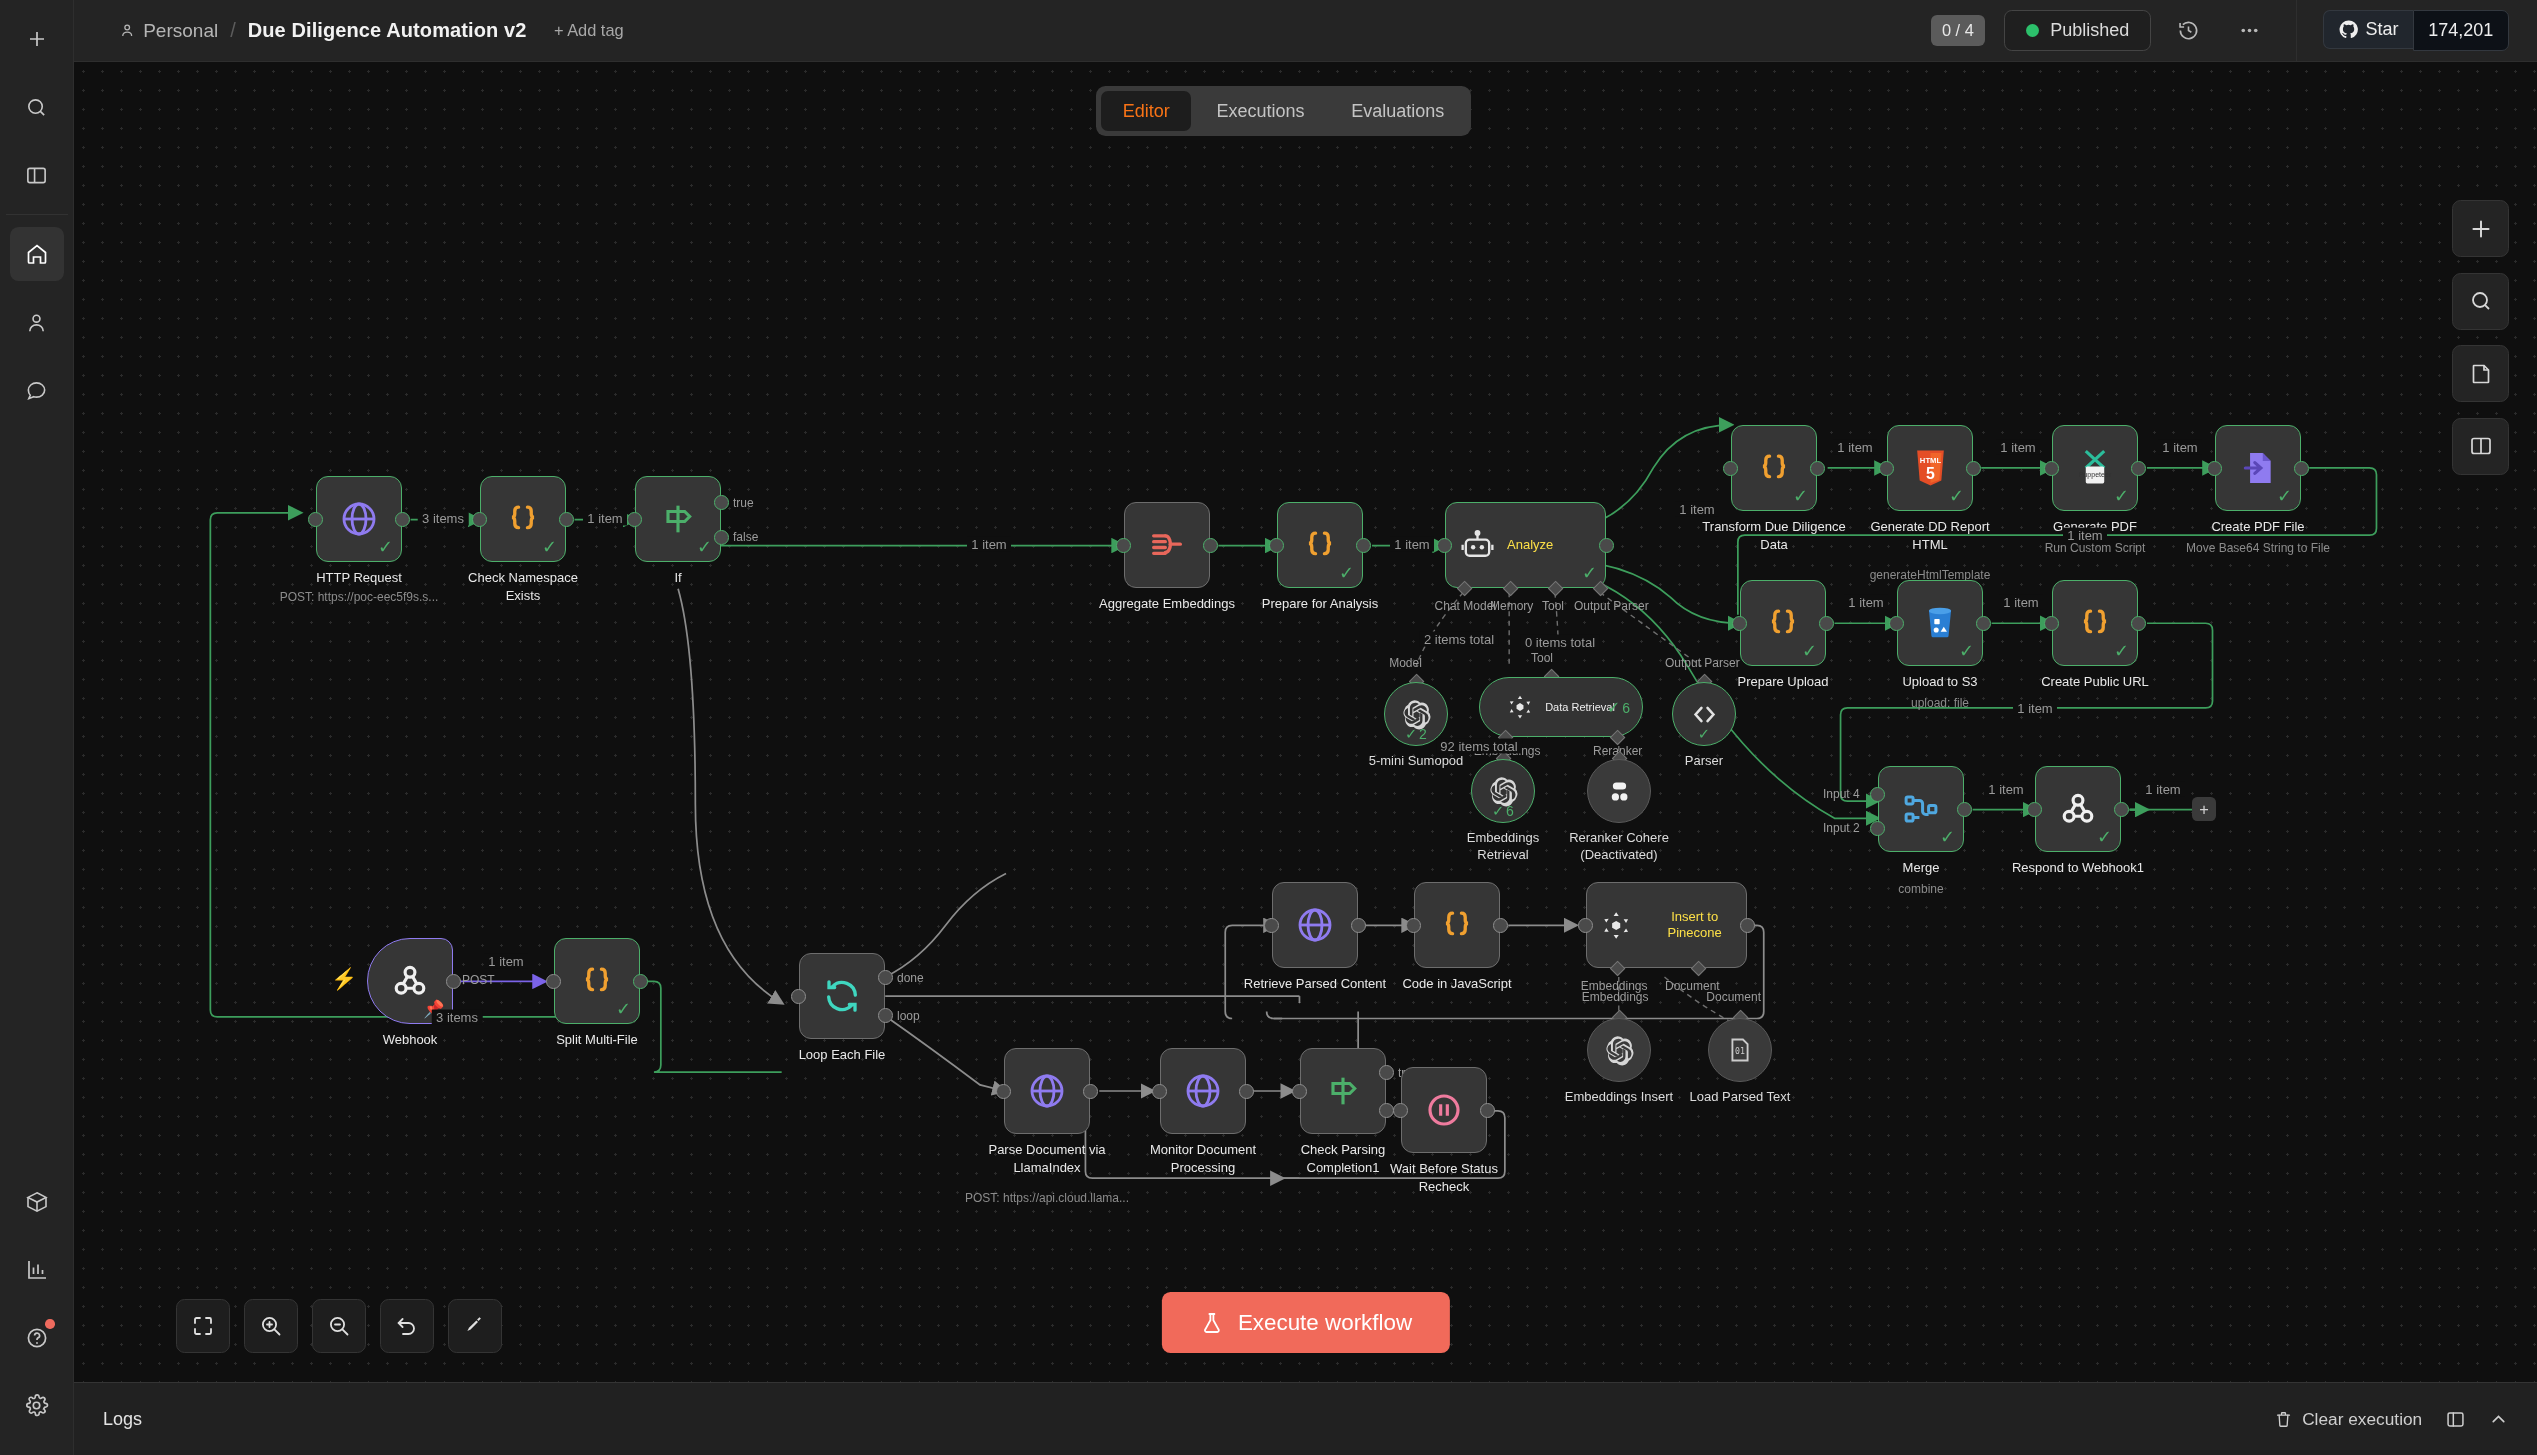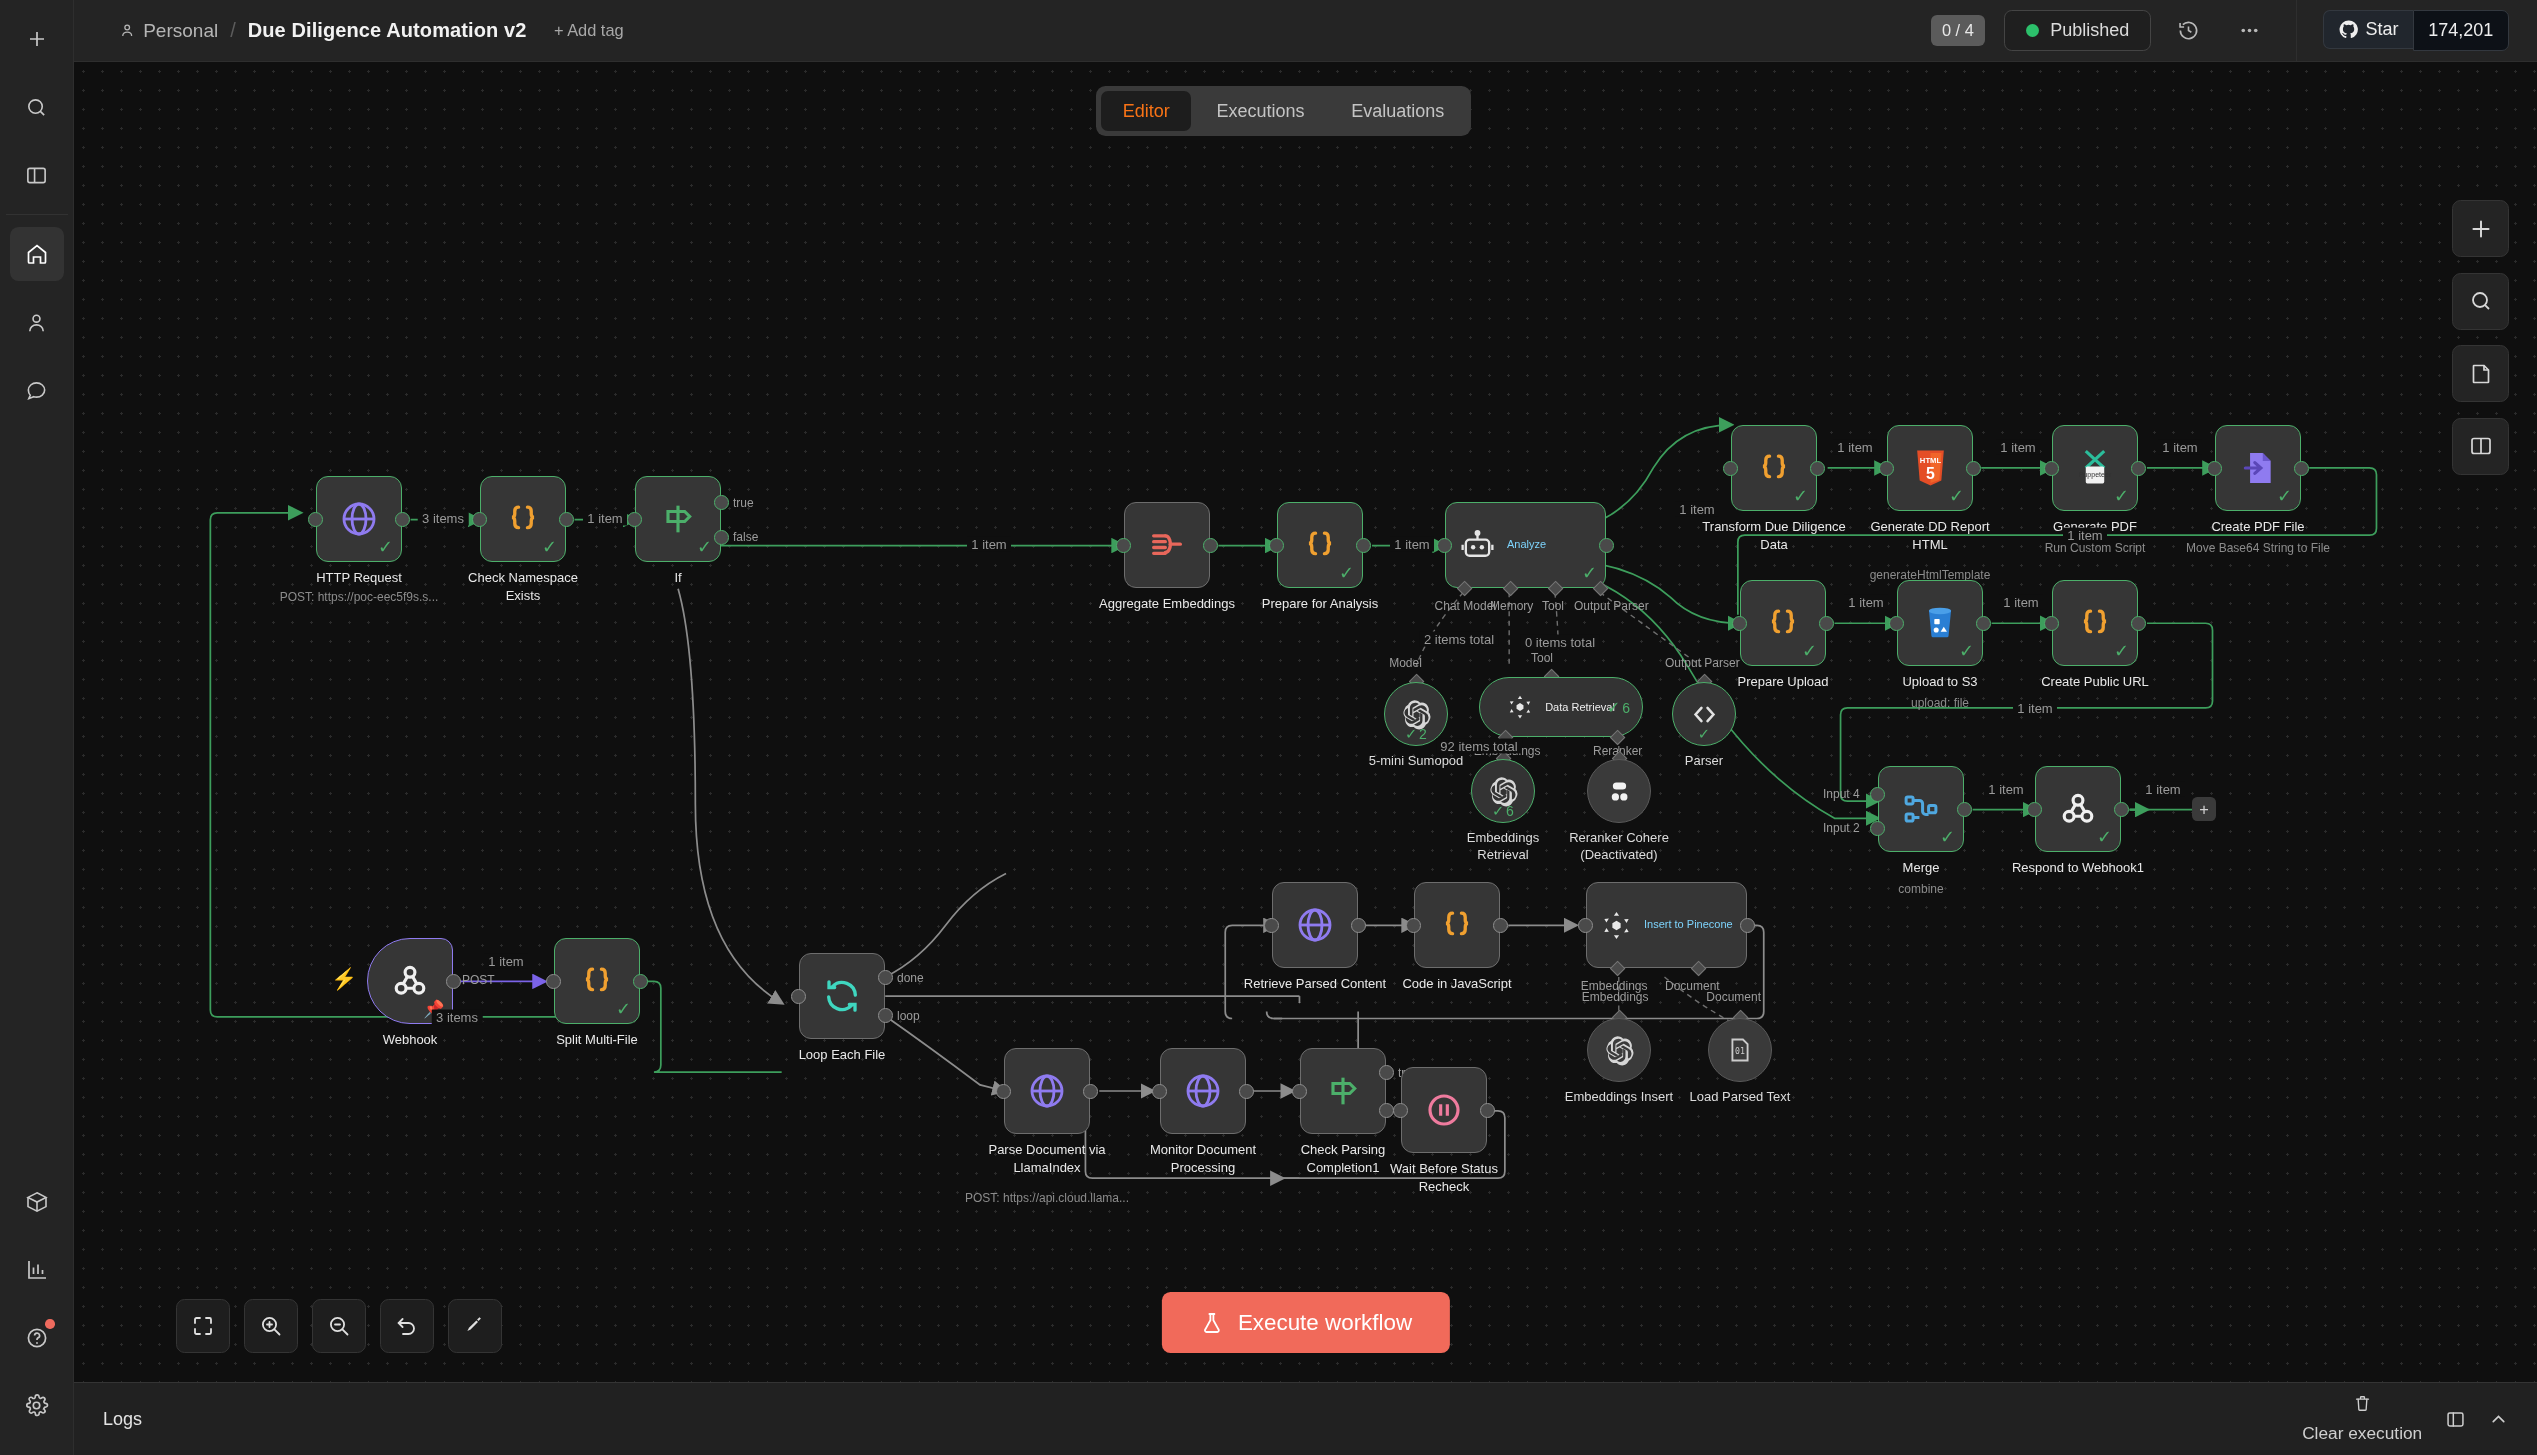--- a/index.html
+++ b/index.html
@@ -105,21 +105,21 @@
   .node-box.trigger { border-radius: 43px 12px 12px 43px; border-color: #8f7bf0; }
   .node-label {
     position: absolute; top: 93px; left: 50%; transform: translateX(-50%);
     color: #e9e9e9; font-size: 13px; text-align: center; white-space: nowrap; line-height: 1.35;
   }
   .node-label.twoline { white-space: normal; width: 145px; }
   .node-sub {
     position: absolute; left: 50%; transform: translateX(-50%);
     color: #8c8c8c; font-size: 12px; text-align: center; white-space: nowrap;
   }
-  .node-title-inline { color: #7dd3fc; font-size: 11px; white-space: normal; line-height: 1.2; text-align: center; }
+  .node-title-inline { color: #fde047; font-size: 13px; white-space: normal; line-height: 1.2; text-align: center; }
   .check {
     position: absolute; right: 7.8px; bottom: 5.2px; color: #4caf6a; font-size: 18px; line-height: 1;
   }
   .check .cnt { font-size: 14px; margin-left: 1.7px; }
 
   
   .subnode { position: absolute; }
   .sub-circle {
     width: 64px; height: 64px; border-radius: 50%;
     background: #333; border: 1.3px solid #4caf6a;
@@ -181,21 +181,21 @@
   }
 
   
   .logsbar {
     position: absolute; left: 74px; right: 0; bottom: 0; height: 73px;
     background: #212121; border-top: 0.9px solid #343434;
     display: flex; align-items: center; padding: 0 29px; z-index: 36;
   }
   .logs-title { color: #e4e4e4; font-size: 18px; }
   .logs-right { margin-left: auto; display: flex; align-items: center; gap: 22.4px; }
-  .logs-clear { display: flex; align-items: center; gap: 9.5px; color: #cfcfcf; font-size: 17.3px; cursor: pointer; flex-direction: column; }
+  .logs-clear { display: flex; align-items: center; gap: 9.5px; color: #cfcfcf; font-size: 17.3px; cursor: pointer; }
   .logs-icon { color: #cfcfcf; cursor: pointer; display: flex; }
 </style>
 </head>
 <body>
 
 <div id="app">
 
   <div class="rail">
     <div style="height:5.2px"></div>
     <div class="rail-btn">

